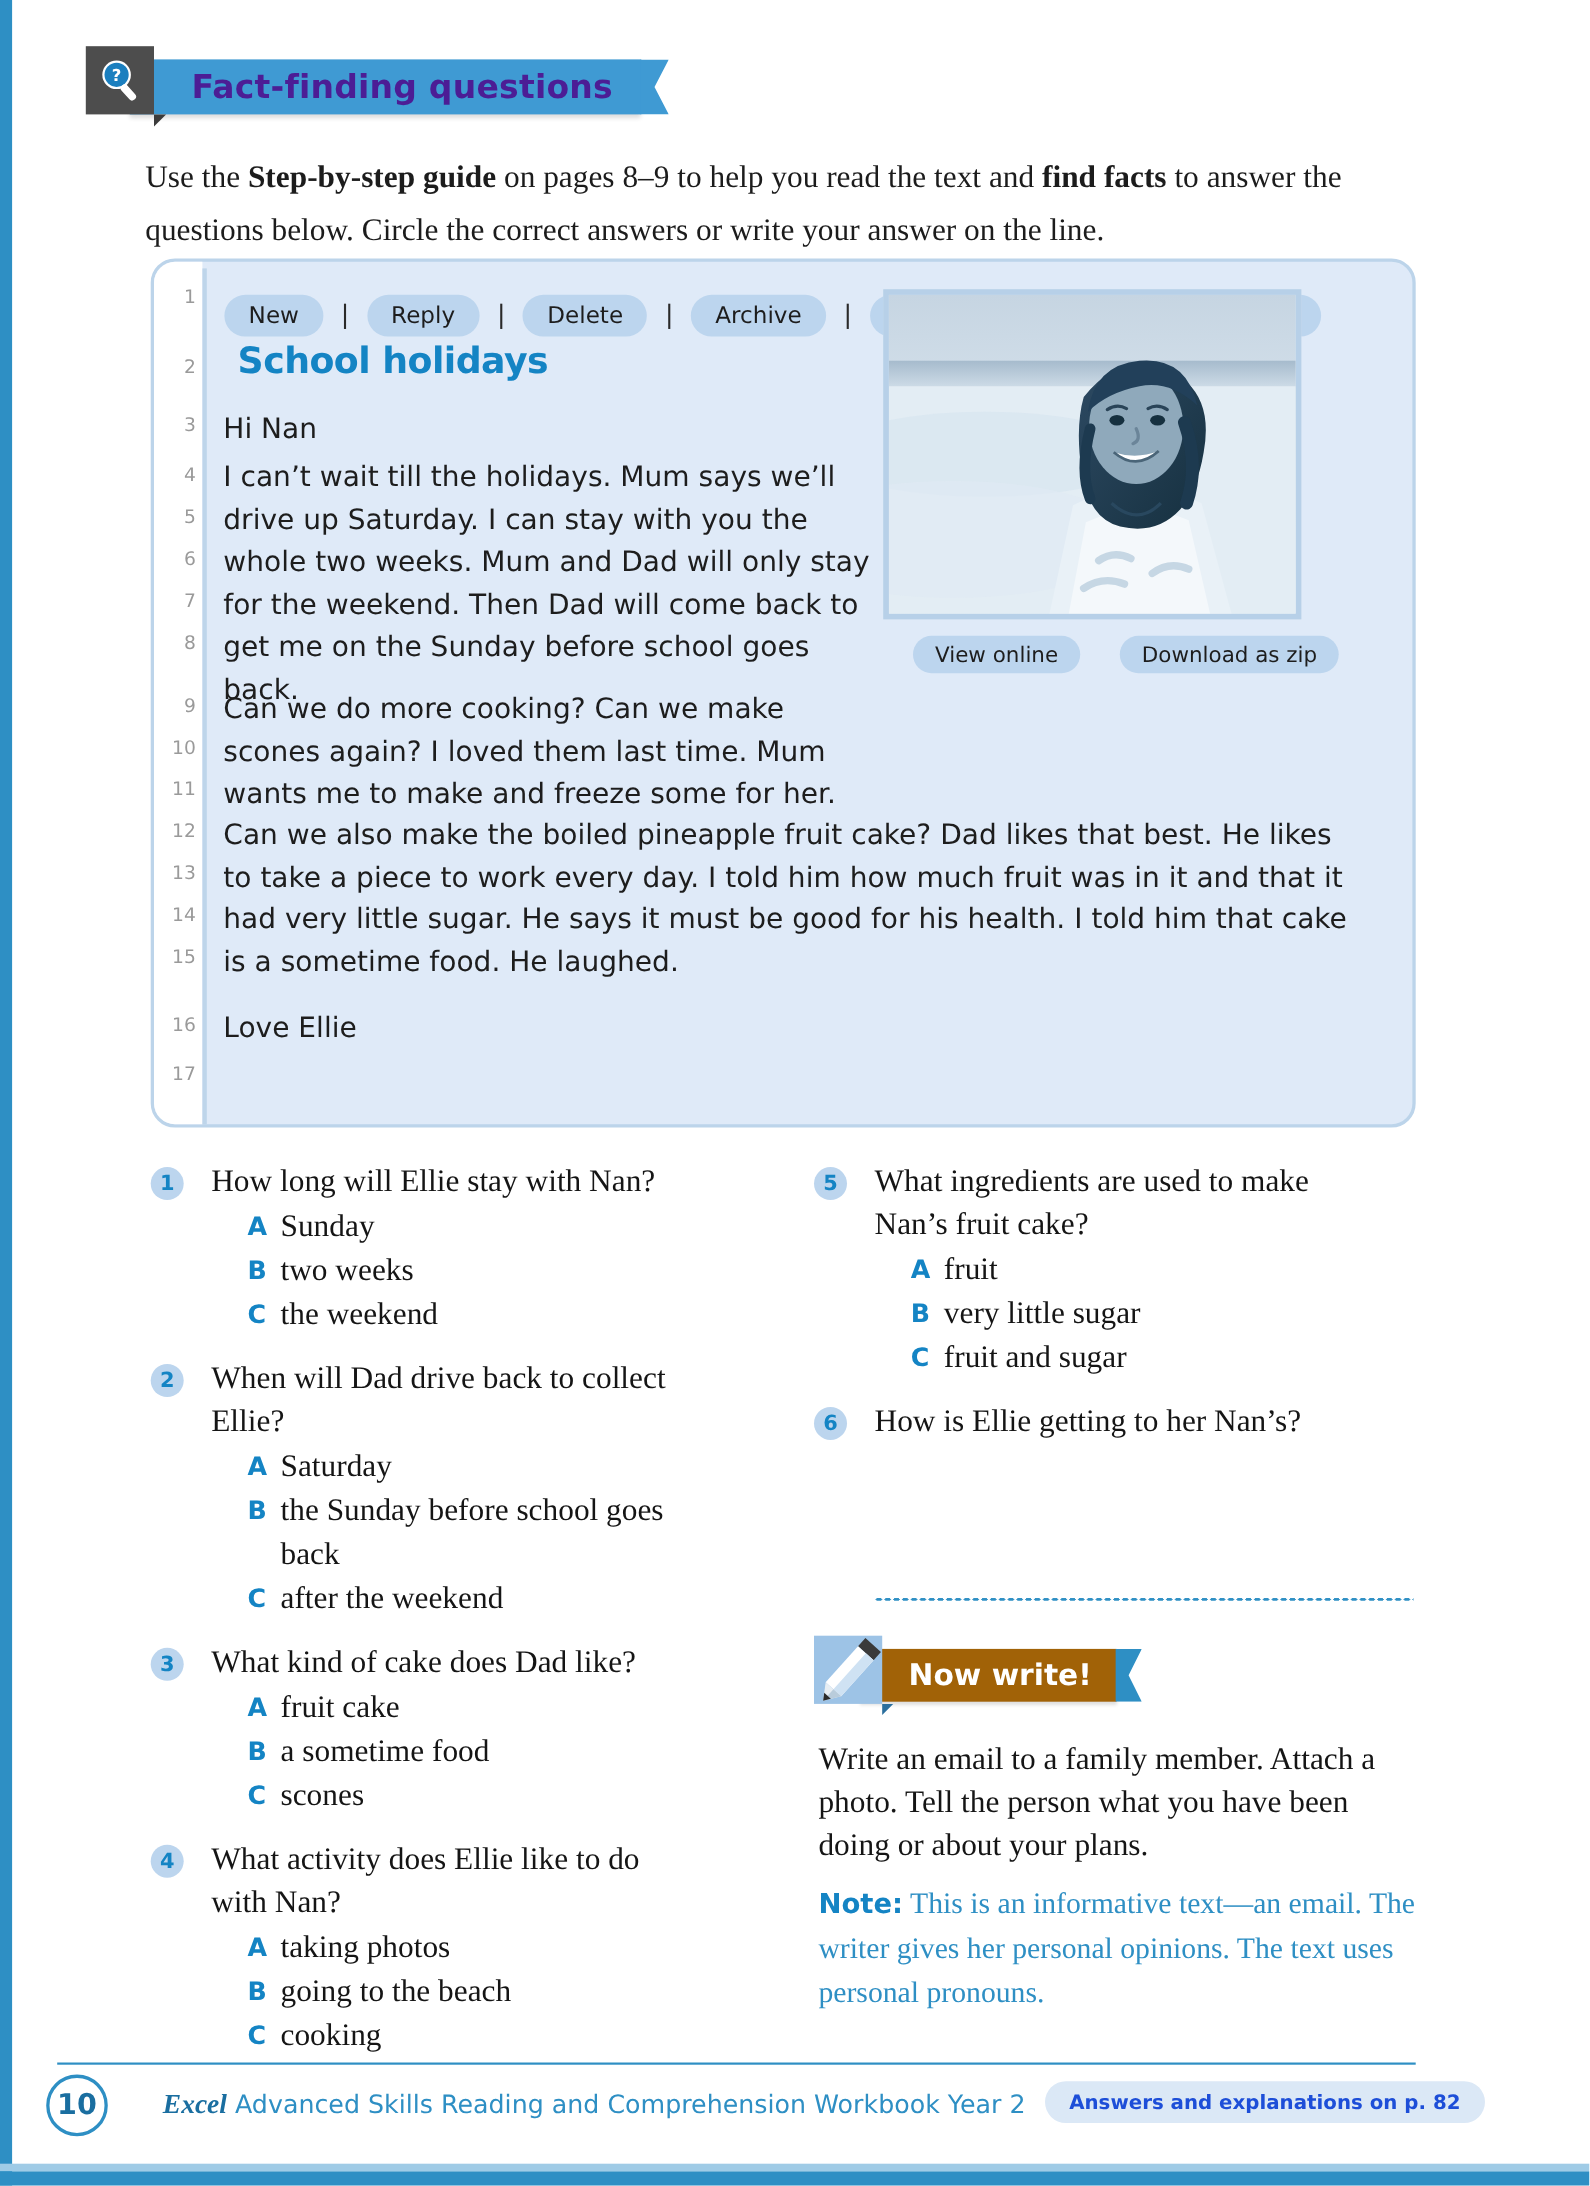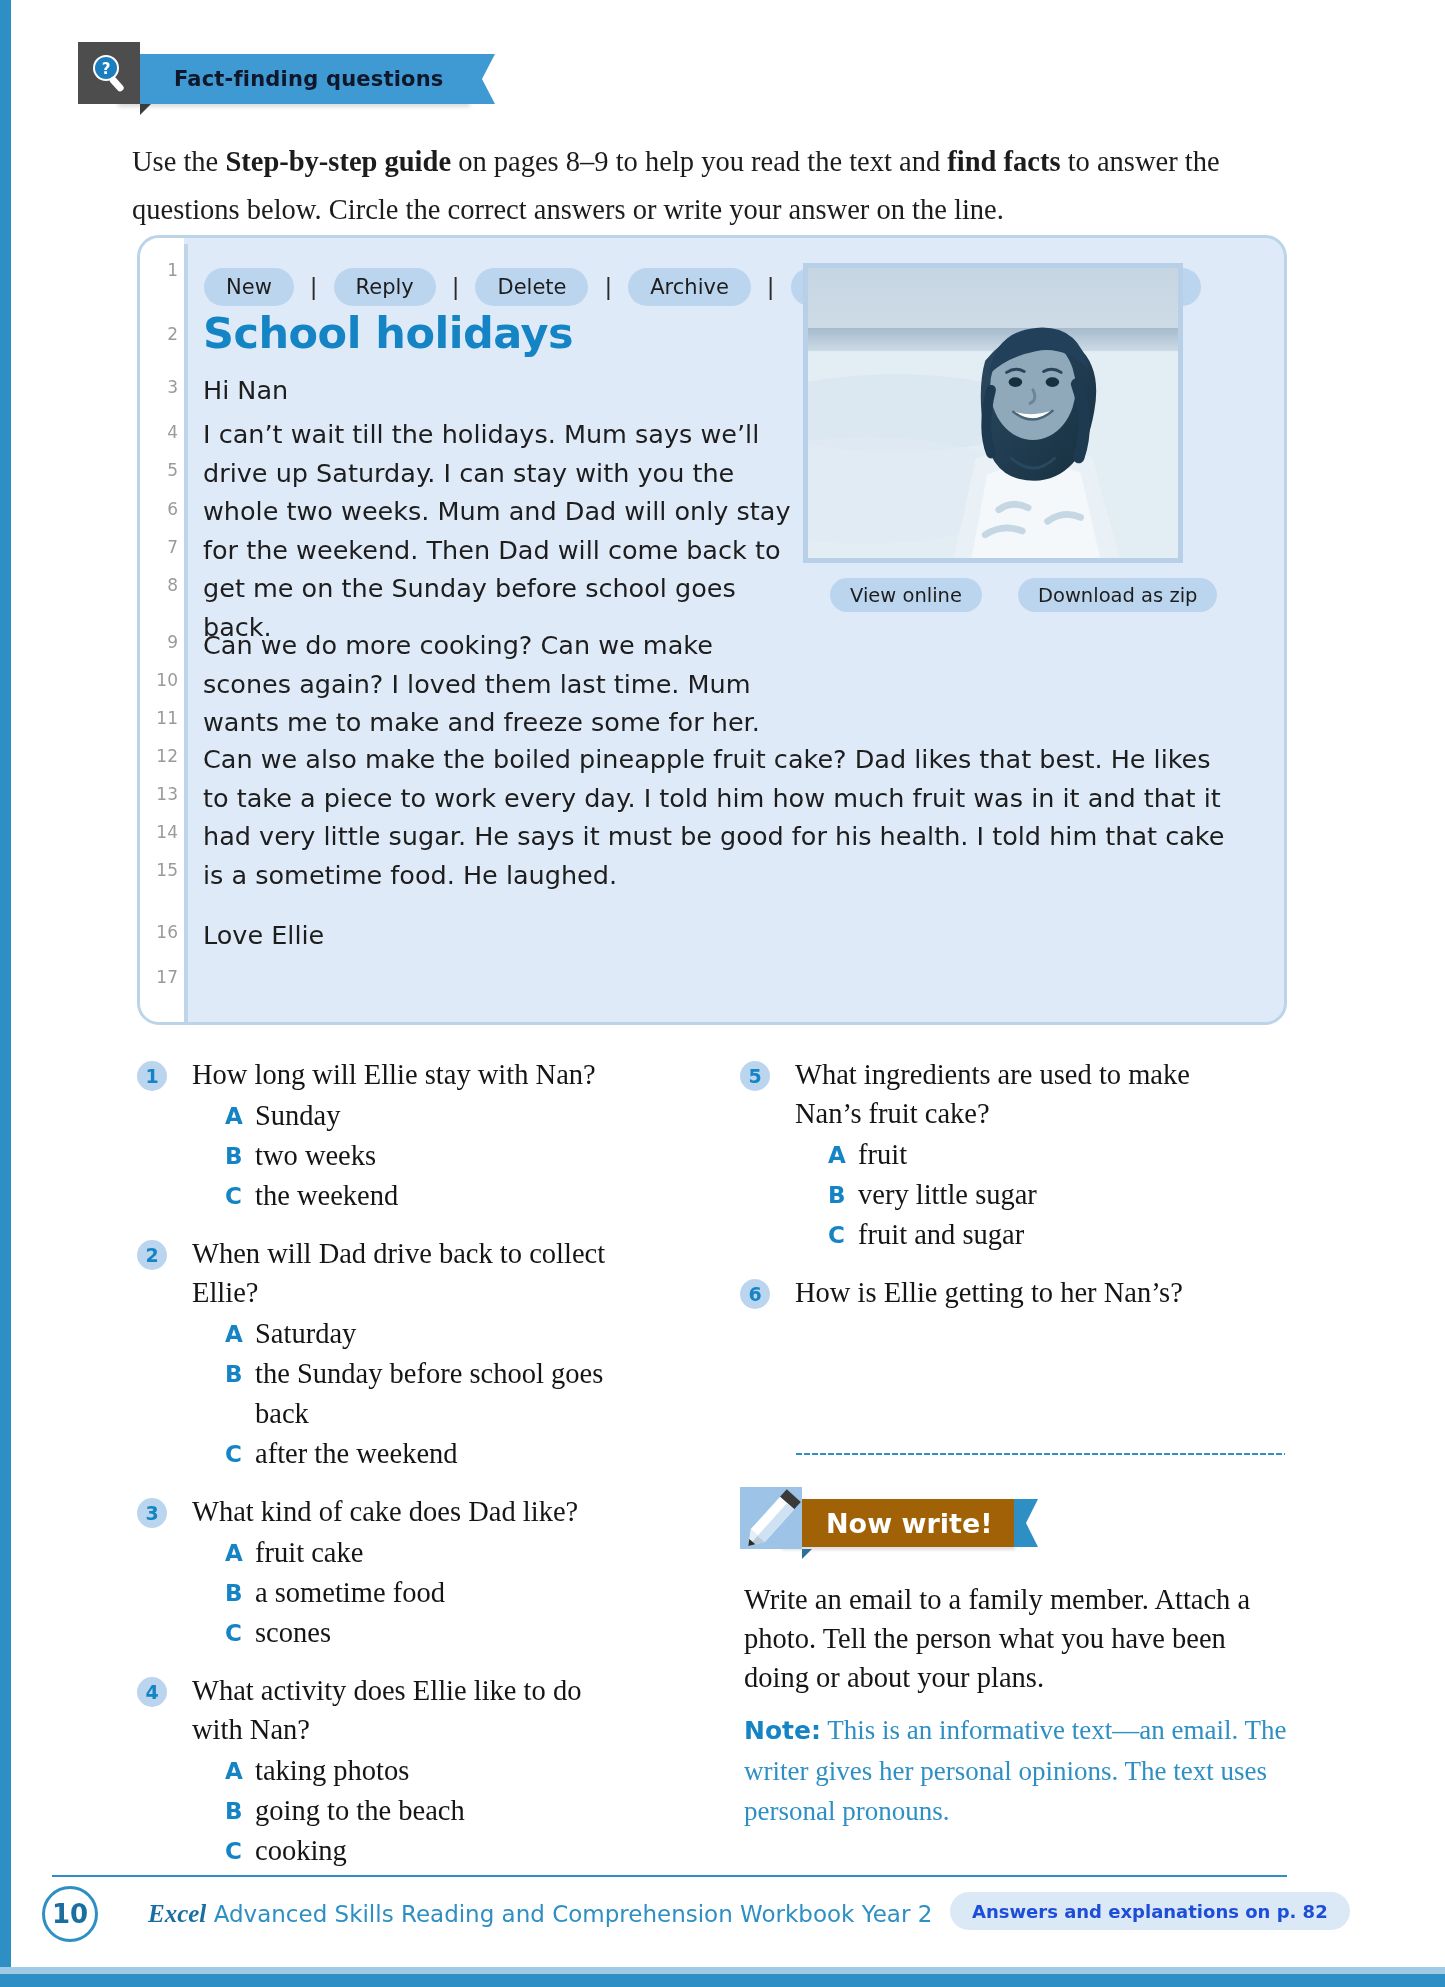--- a/index.html
+++ b/index.html
@@ -83,22 +83,22 @@
     z-index: 2;
     box-shadow: 0 3px 4px rgba(0,0,0,0.14);
   }
   .header-bar .notch {
     position: absolute;
     right: -0px; top: 0;
   }
   .header-title {
     font-family: "DejaVu Sans", sans-serif;
     font-weight: bold;
-    font-size: 21px;
-    color: #0f172a;
+    font-size: 30px;
+    color: #4c1d95;
     letter-spacing: 0.2px;
     white-space: nowrap;
   }
 
   
   .intro {
     position: absolute;
     left: 132px;
     top: 138px;
     width: 1155px;
@@ -184,25 +184,25 @@
     font-family: "DejaVu Sans", sans-serif;
     font-size: 23px;
     color: #2a2a2a;
     padding: 0 16px;
     line-height: 1;
   }
 
   
   .mail-title {
     position: absolute;
-    left: 63px;
+    left: 76px;
     top: 70px;
     font-family: "DejaVu Sans", sans-serif;
     font-weight: bold;
-    font-size: 43px;
+    font-size: 33px;
     color: #1484c4;
     letter-spacing: -0.5px;
   }
   .mail-body {
     position: absolute;
     left: 63px;
     font-family: "DejaVu Sans", sans-serif;
     font-size: 25.5px;
     line-height: 38.5px;
     color: #1d1d1d;

